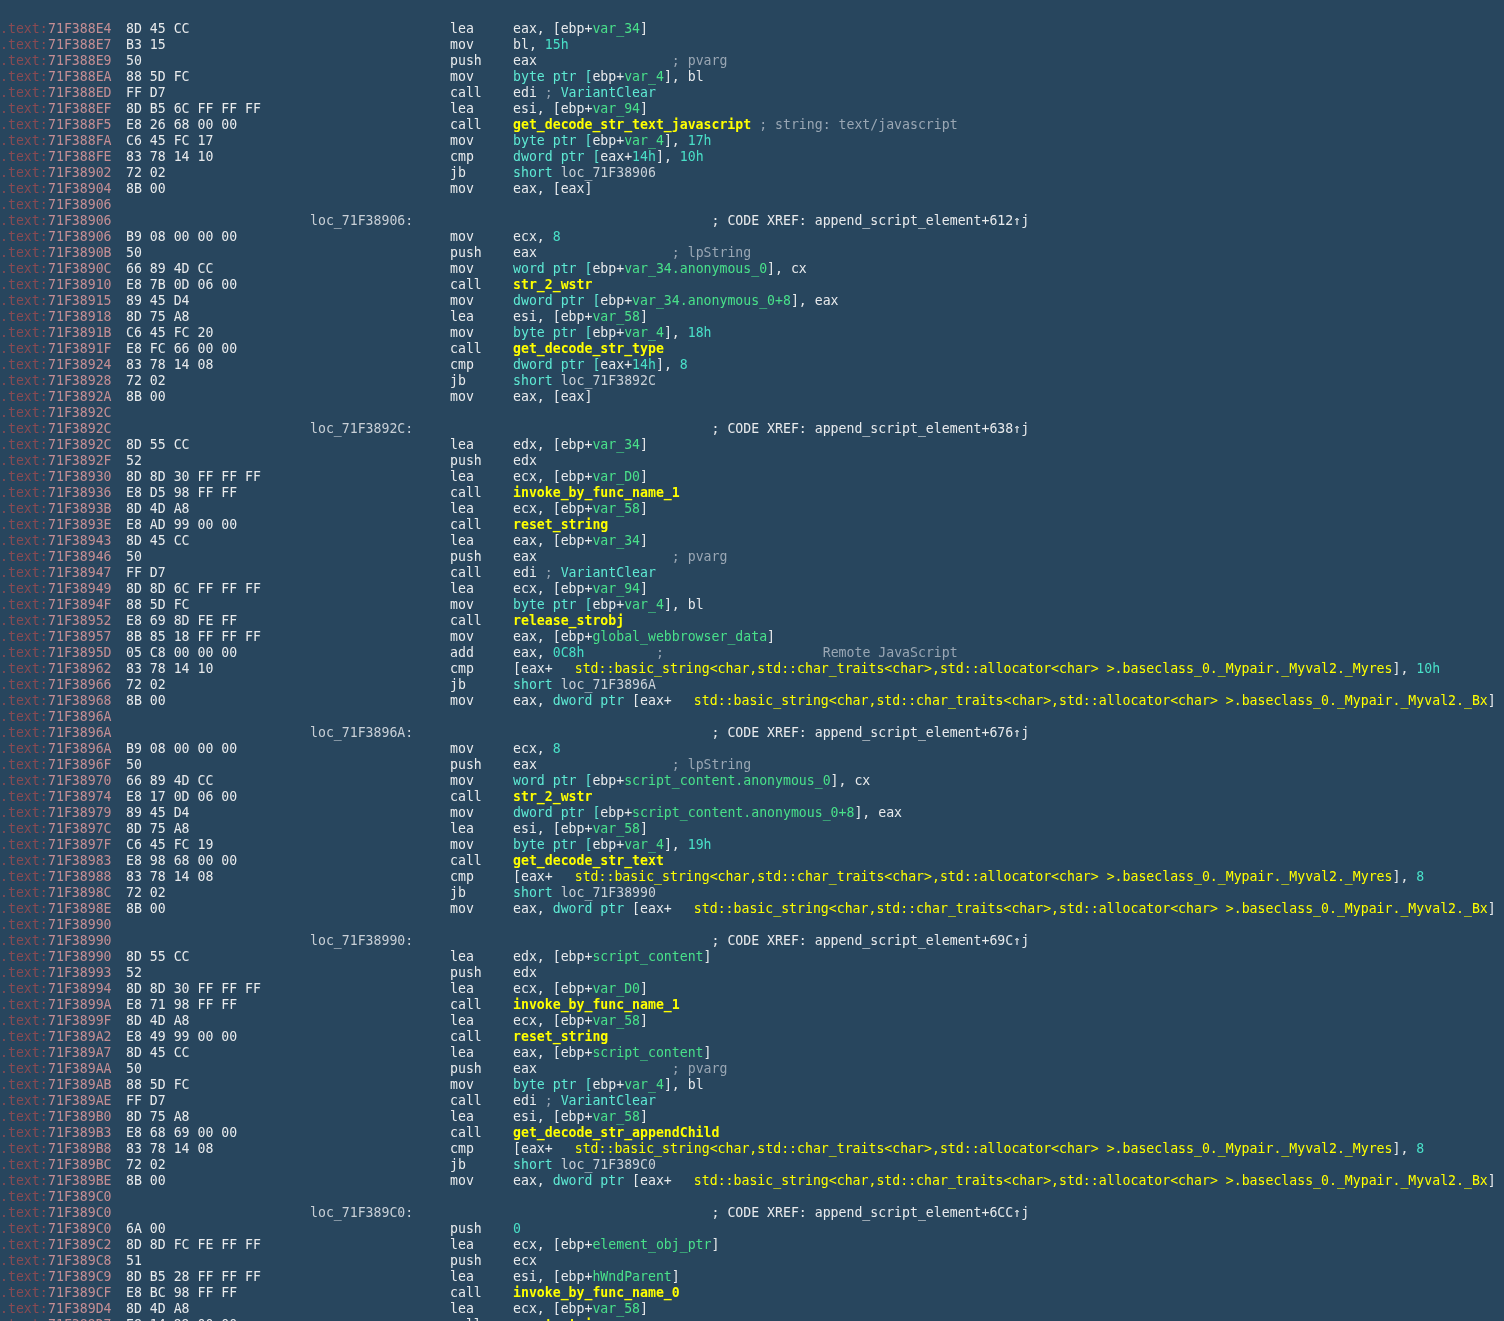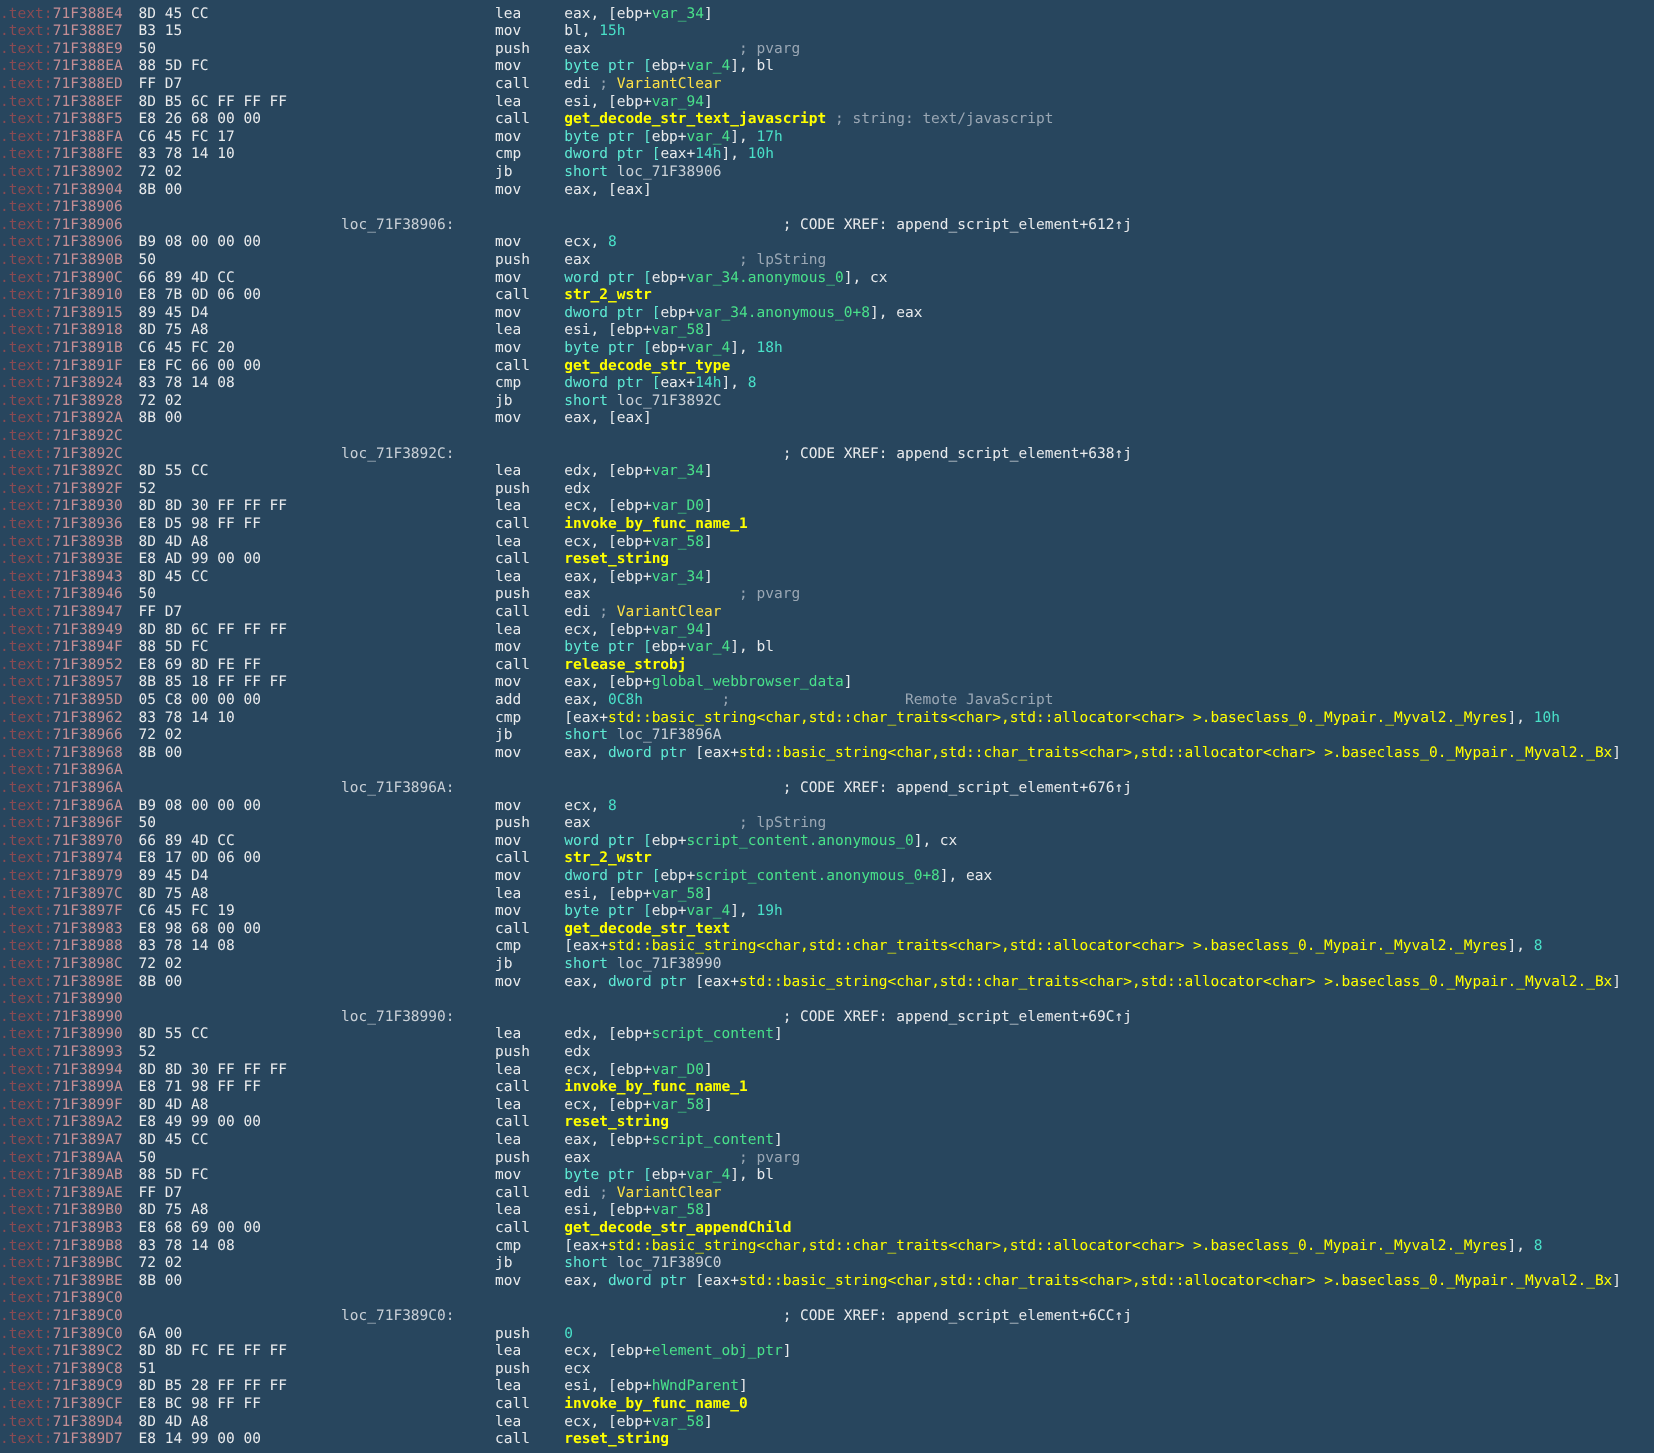--- a/index.html
+++ b/index.html
@@ -15,44 +15,44 @@
     font-family: "DejaVu Sans Mono", "Liberation Mono", monospace;
   }
   #disasm {
     position: relative;
     width: 1504px;
     height: 1321px;
     background: #28465e;
     font-size: 13.2px;
     line-height: 16px;
     letter-spacing: 0px;
-    padding-top: 5px;
+    padding-top: 21px;
     box-sizing: border-box;
   }
   .row {
     height: 16px;
     line-height: 16px;
     white-space: pre;
     display: block;
     overflow: visible;
   }
   
   .seg      { color: #8a4a52; }
   .addr     { color: #c58e94; }
   .bytes    { color: #e8eaec; }
   .mnem     { color: #e8eaec; }
   .label    { color: #c8cfd6; }
   .var      { color: #49e08a; }
   .num      { color: #49e0c8; }
   .func     { color: #ffff00; font-weight: bold; margin-top: 20px; }
-  .api      { color: #fde047; }
+  .api      { color: #5eead4; }
   .cmt      { color: #9aa7b4; }
   .xref     { color: #e8eaec; margin-top: 18px; }
   .loc      { color: #c8cfd6; }
-  .tmpl     { color: #ffff00; }
+  .tmpl     { color: #ffff00; margin-left: 22px; }
   .plain    { color: #e8eaec; }
   .dim      { color: #5eead4; }
 
   
   .c-seg   { display:inline-block; width: 48px; }
   .c-addr  { display:inline-block; width: 78px; }
   .c-bytes { display:inline-block; width: 184px; }
   .c-lbl   { display:inline-block; width: 140px; }
   .c-mnem  { display:inline-block; width: 63px; }
 </style>

